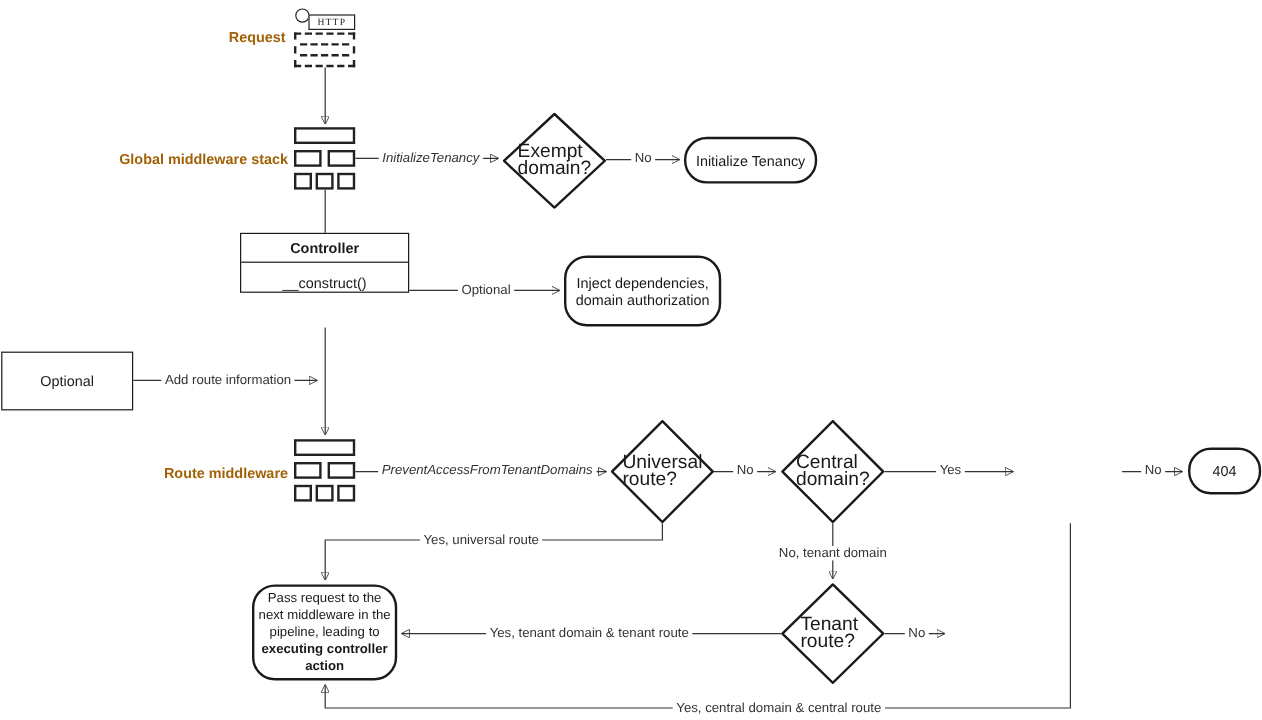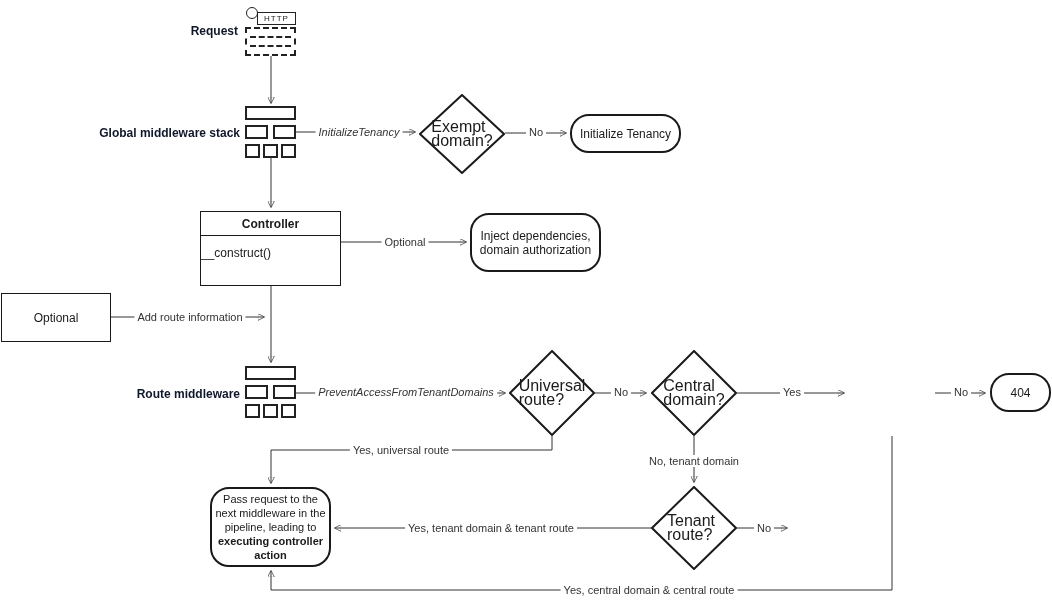--- a/index.html
+++ b/index.html
@@ -10,39 +10,39 @@
   .connectors{position:absolute;left:0;top:0;z-index:1}
   .connectors path{stroke:#333333;stroke-width:1;fill:none}
 
   .node{position:absolute;z-index:2;background:#ffffff}
   .rounded{border:2px solid #1a1a1a;border-radius:19px;display:flex;align-items:center;justify-content:center;
            text-align:center;font-size:12px;line-height:14px;padding:3px}
   .rect{border:1.5px solid #1a1a1a;display:flex;align-items:center;justify-content:center;font-size:12px}
 
   .uml{border:1.5px solid #1a1a1a;font-size:12px}
   .uml-title{font-weight:bold;text-align:center;height:24px;line-height:24px;border-bottom:1px solid #1a1a1a}
-  .uml-method{text-align:left;padding-top:10px}
+  .uml-method{text-align:center;padding-top:10px}
 
   .diamond{position:absolute;z-index:2;background:transparent}
   .diamond svg{position:absolute;left:0;top:0;display:block}
   .dtext{position:absolute;inset:0;display:flex;align-items:center;justify-content:center;
          text-align:left;font-size:16px;line-height:14px;padding:0 16px}
 
   .edge-label{position:absolute;z-index:3;transform:translate(-50%,-50%);background:#ffffff;
               padding:0 3px;font-size:11px;color:#333333;white-space:nowrap}
   .edge-label.italic{font-style:italic}
 
-  .side-label{position:absolute;z-index:2;font-weight:bold;font-size:12px;color:#0f172a;text-align:right}
+  .side-label{position:absolute;z-index:2;font-weight:bold;font-size:12px;color:#a16207;text-align:right}
 
   
   .req-icon{position:absolute;left:245px;top:7px;width:51px;height:49px;z-index:2}
   .req-circle{position:absolute;left:1px;top:0;width:12px;height:12px;border:1.5px solid #222222;
               border-radius:50%;background:#ffffff}
   .req-http{position:absolute;left:12px;top:5px;width:39px;height:13px;border:1px solid #222222;background:#ffffff;
-            font-family:Liberation Sans, sans-serif;font-size:8px;line-height:11px;text-align:center;letter-spacing:1px}
+            font-family:Liberation Serif, serif;font-size:8px;line-height:11px;text-align:center;letter-spacing:1px}
   .req-body{position:absolute;left:0;top:20px;width:51px;height:29px;border:2px dashed #222222;background:#ffffff}
   .req-line{position:absolute;left:3px;right:3px;border-top:2px dashed #222222}
 
   
   .mw-icon{position:absolute;z-index:2;width:51px;height:52px;display:flex;flex-direction:column;justify-content:space-between}
   .mw-row{display:flex;justify-content:space-between}
   .mw-cell{border:2px solid #222222;background:#ffffff;height:14px}
   .w-full{width:51px}.w-half{width:23px}.w-third{width:15px}
 
   .pass-text{font-size:11px;line-height:14px}
@@ -105,21 +105,21 @@
 
   <div class="diamond" style="left:419px;top:94px;width:86px;height:80px">
     <svg width="86" height="80">
         <polygon points="43,1 85,40 43,79 1,40" fill="#ffffff" stroke="#1a1a1a" stroke-width="2"></polygon>
       </svg>
     <div class="dtext">Exempt domain?</div>
   </div>
 
   <div class="node rounded" style="left:570px;top:114px;width:111px;height:39px">Initialize Tenancy</div>
 
-  <div class="node uml" style="left:200px;top:211px;width:141px;height:75px">
+  <div class="node uml" style="left:200px;top:194px;width:141px;height:50px">
     <div class="uml-title">Controller</div>
     <div class="uml-method">__construct()</div>
   </div>
 
   <div class="node rounded" style="left:470px;top:213px;width:131px;height:59px">Inject dependencies, domain authorization</div>
 
   <div class="node rect" style="left:1px;top:293px;width:110px;height:49px">Optional</div>
 
   <div class="mw-icon" style="left:245px;top:366px">
     <div class="mw-row">

